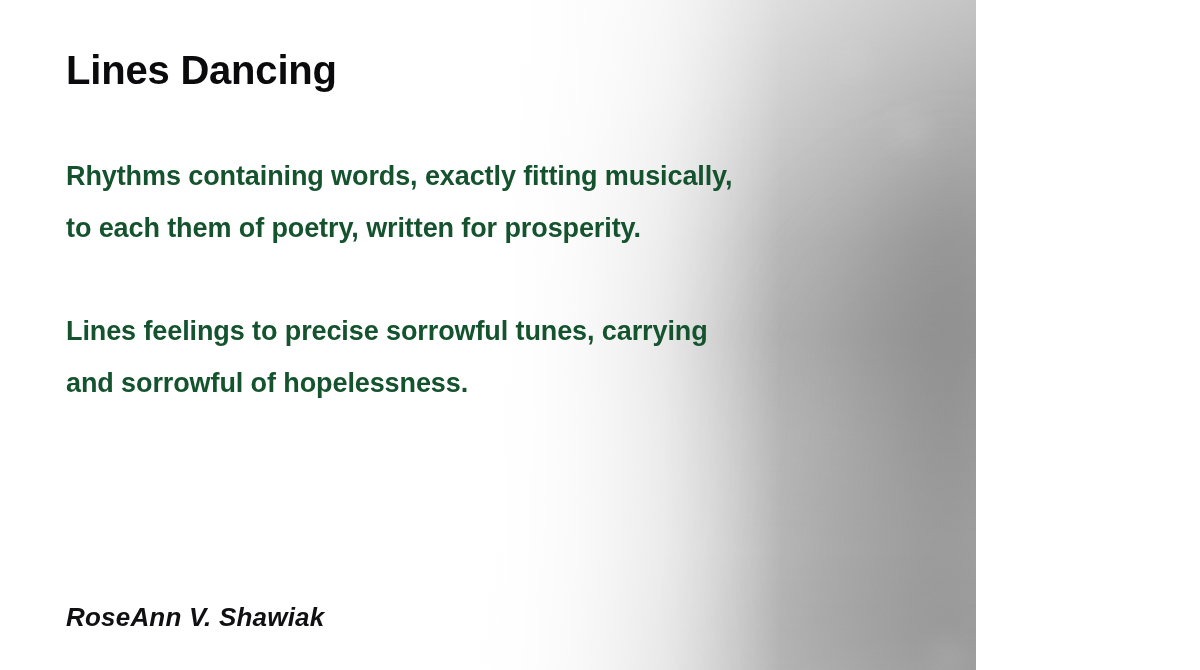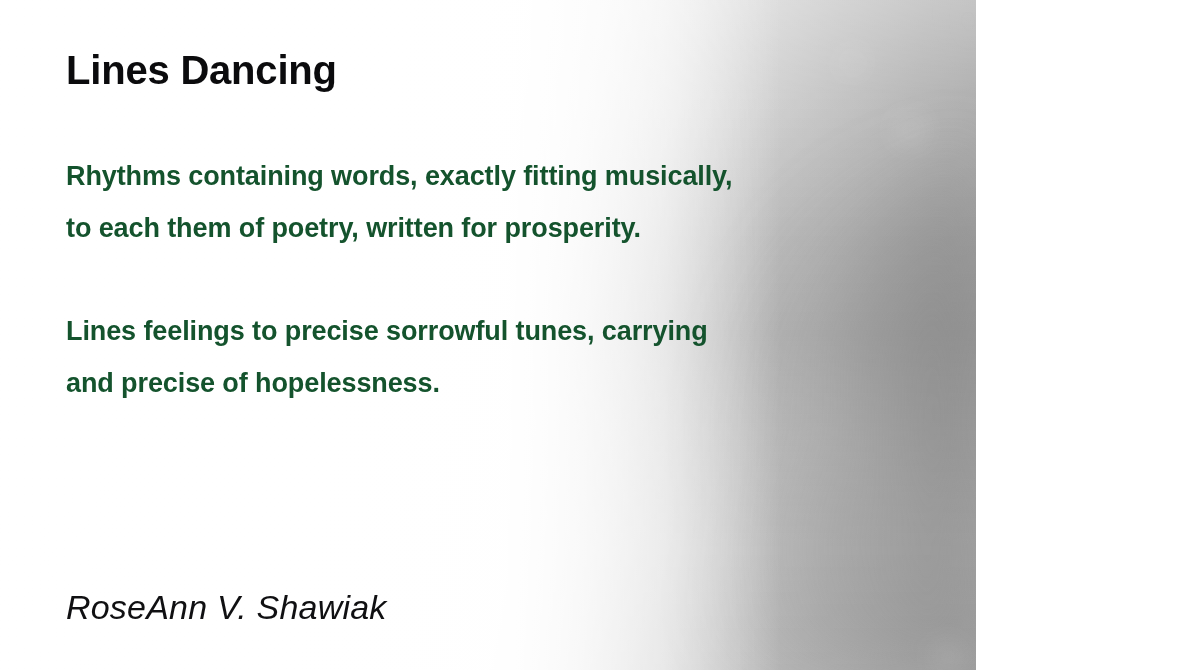--- a/index.html
+++ b/index.html
@@ -127,24 +127,24 @@
   }
 
   .stanza-1 { top: 150px; }
   .stanza-2 { top: 305px; }
 
   .poem-line { display: block; }
 
   .poem-author {
     position: absolute;
     left: 66px;
-    top: 588px;
-    font-size: 34px;
+    top: 602px;
+    font-size: 26px;
     font-style: italic;
-    font-weight: normal;
+    font-weight: bold;
     color: #101012;
     letter-spacing: 0.2px;
     white-space: nowrap;
   }
 </style>
 </head>
 <body>
 
 <div id="poem-card">
 
@@ -159,19 +159,19 @@
 
     <div class="poem-title">Lines Dancing</div>
 
     <div class="stanza stanza-1">
       <span class="poem-line">Rhythms containing words, exactly fitting musically,</span>
       <span class="poem-line">to each them of poetry, written for prosperity.</span>
     </div>
 
     <div class="stanza stanza-2">
       <span class="poem-line">Lines feelings to precise sorrowful tunes, carrying</span>
-      <span class="poem-line">and precise of hopelessness.</span>
+      <span class="poem-line">and sorrowful of hopelessness.</span>
     </div>
 
     <div class="poem-author">RoseAnn V. Shawiak</div>
 
   </div>
 </div>
 
 </body></html>

